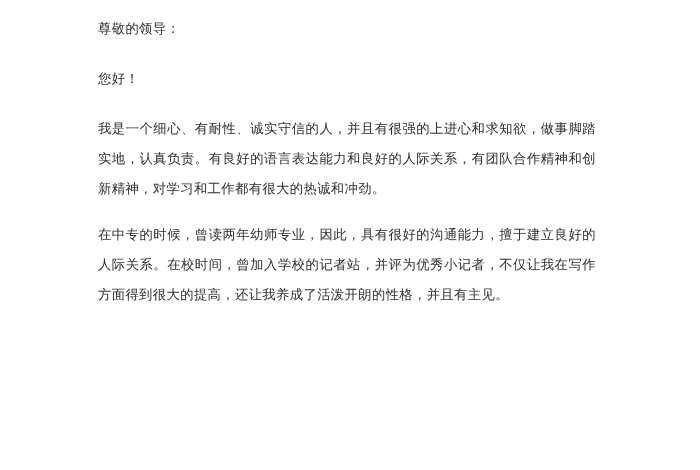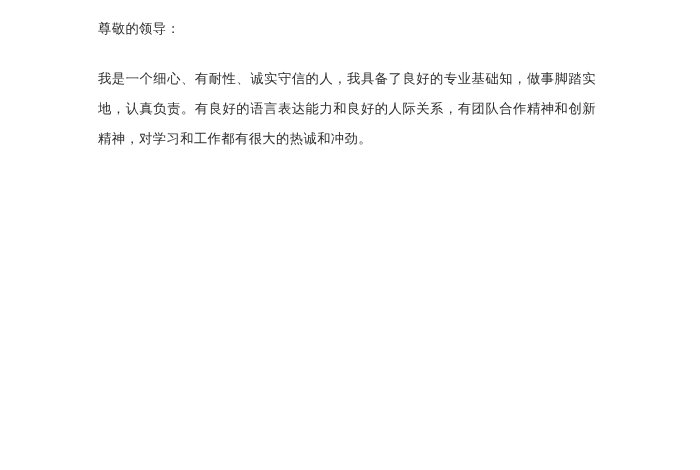--- a/index.html
+++ b/index.html
@@ -45,15 +45,17 @@
   .para.last {
     margin-bottom: 0;
   }
 </style>
 </head>
 <body>
 
 <div class="page">
   <div class="doc-body">
     <p class="para salutation">尊敬的领导：</p>
-    <p class="para">我是一个细心、有耐性、诚实守信的人，我具备了良好的专业基础知，做事脚踏实地，认真负责。有良好的语言表达能力和良好的人际关系，有团队合作精神和创新精神，对学习和工作都有很大的热诚和冲劲。</p>
+    <p class="para greeting">您好！</p>
+    <p class="para">我是一个细心、有耐性、诚实守信的人，并且有很强的上进心和求知欲，做事脚踏实地，认真负责。有良好的语言表达能力和良好的人际关系，有团队合作精神和创新精神，对学习和工作都有很大的热诚和冲劲。</p>
+    <p class="para">在中专的时候，曾读两年幼师专业，因此，具有很好的沟通能力，擅于建立良好的人际关系。在校时间，曾加入学校的记者站，并评为优秀小记者，不仅让我在写作方面得到很大的提高，还让我养成了活泼开朗的性格，并且有主见。</p>
   </div>
 </div>
 
 </body></html>

